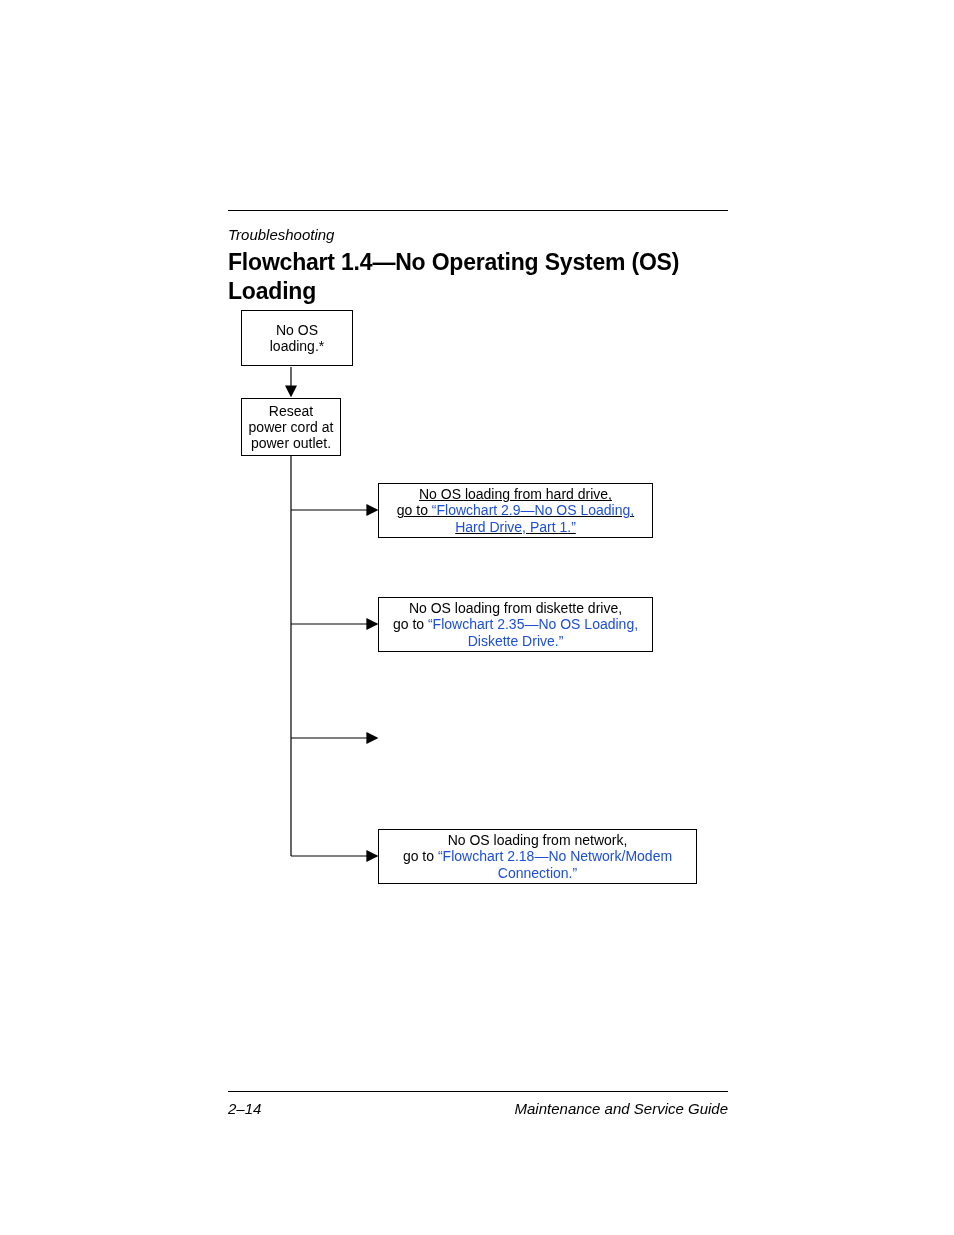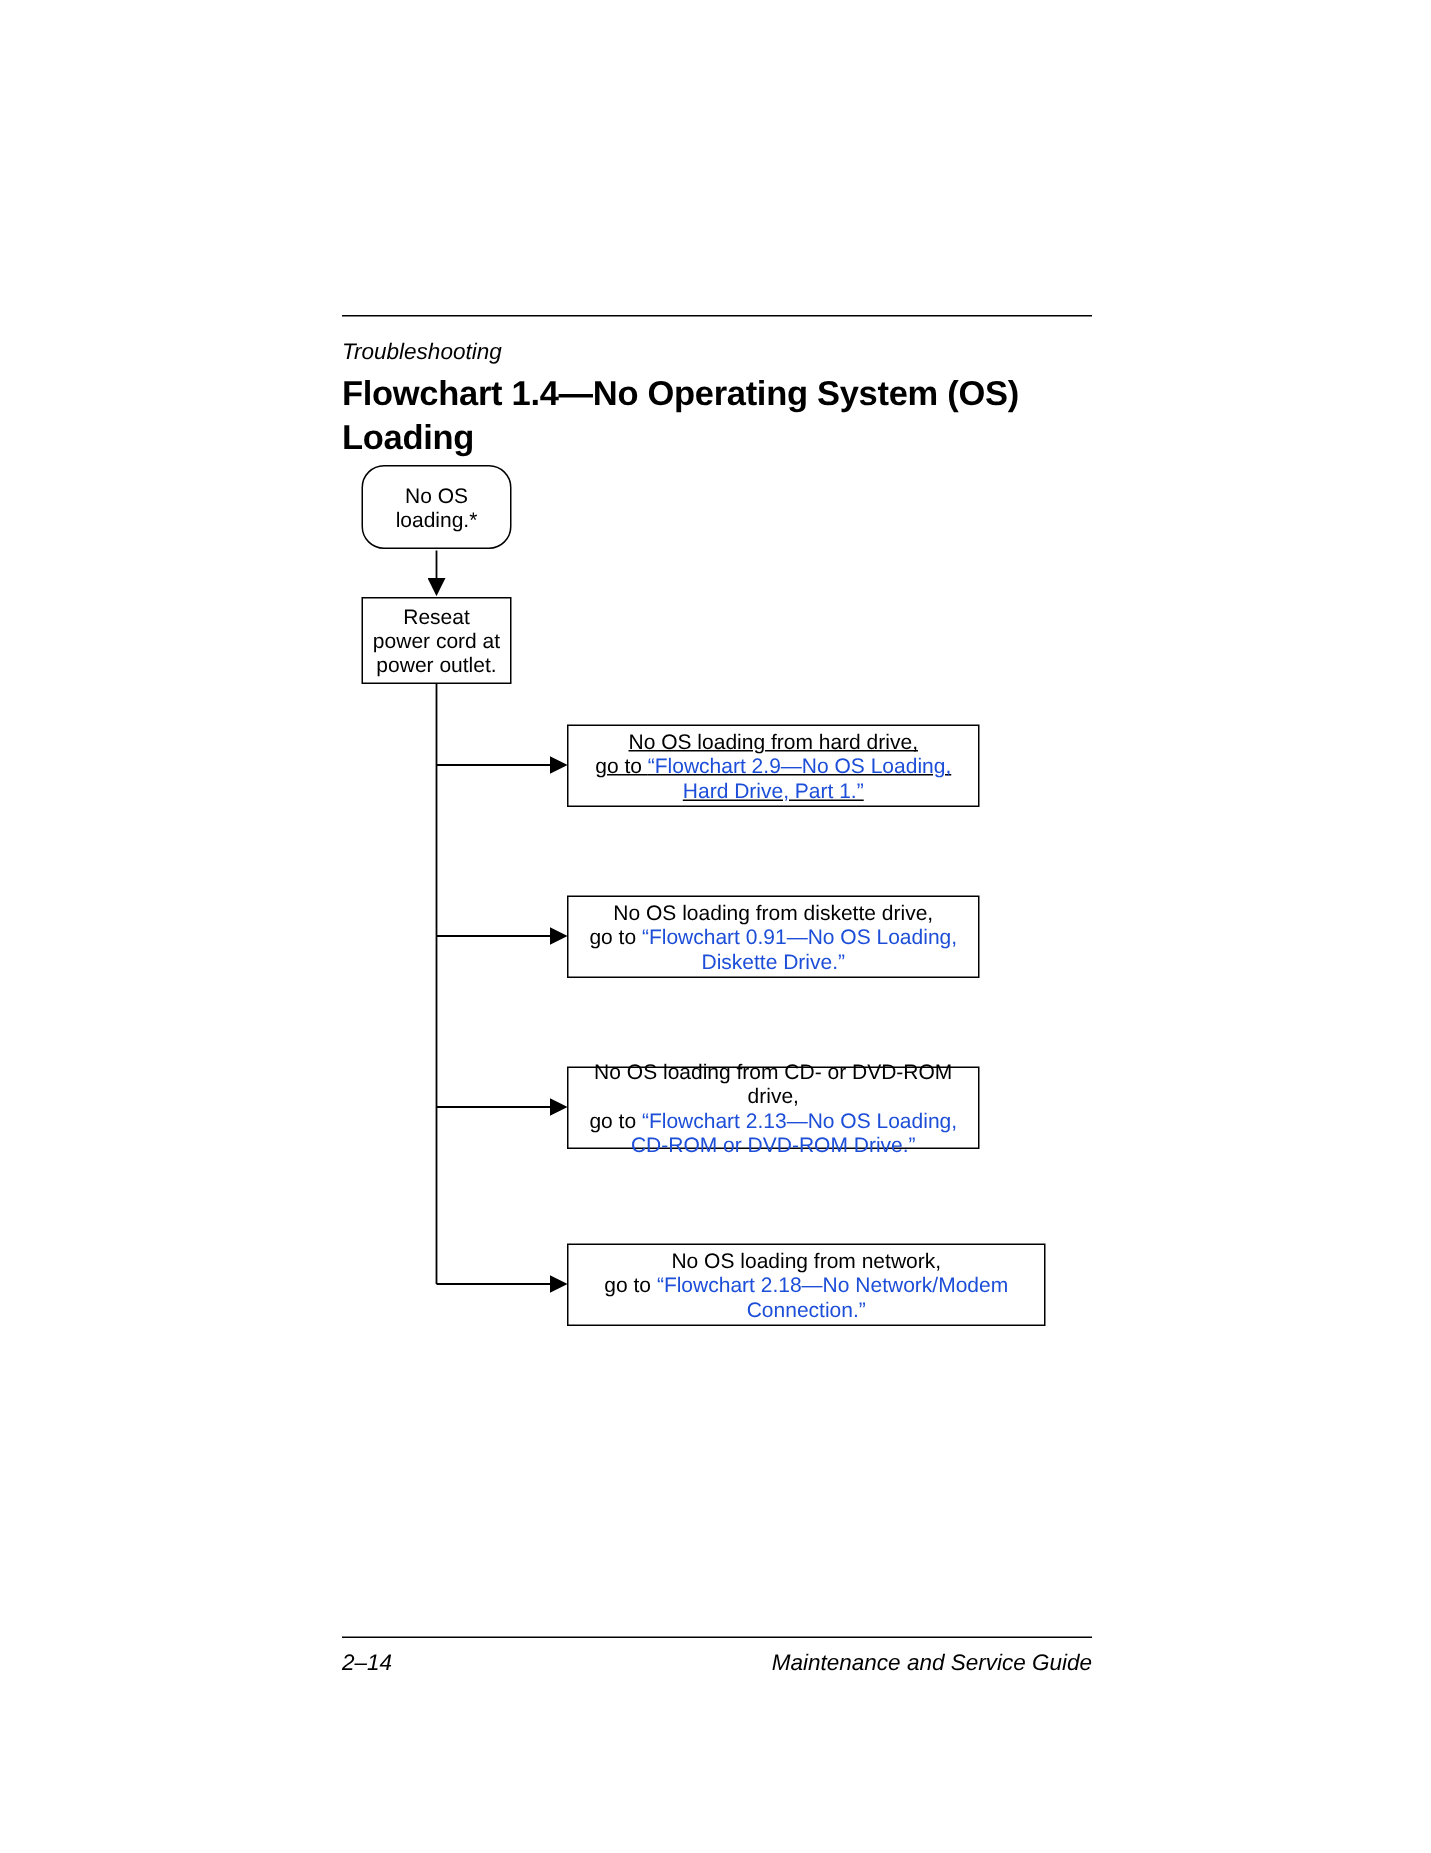--- a/index.html
+++ b/index.html
@@ -118,21 +118,21 @@
       <line x1="63" y1="57" x2="63" y2="85" stroke="#000" stroke-width="1.2" marker-end="url(#arrow)"></line>
 
       <line x1="63" y1="145" x2="63" y2="546" stroke="#000" stroke-width="1.2"></line>
 
       <line x1="63" y1="200" x2="148" y2="200" stroke="#000" stroke-width="1.2" marker-end="url(#arrow)"></line>
       <line x1="63" y1="314" x2="148" y2="314" stroke="#000" stroke-width="1.2" marker-end="url(#arrow)"></line>
       <line x1="63" y1="428" x2="148" y2="428" stroke="#000" stroke-width="1.2" marker-end="url(#arrow)"></line>
       <line x1="63" y1="546" x2="148" y2="546" stroke="#000" stroke-width="1.2" marker-end="url(#arrow)"></line>
     </svg>
 
-    <div class="box" style="left:13px; top:0px; width:100px; height:56px;border-radius:15px;">
+    <div class="box" style="left:13px; top:0px; width:112px; height:56px;">
       <div class="inner">
         <span>No OS</span><br>
         <span>loading.*</span>
       </div>
     </div>
 
     <div class="box" style="left:13px; top:88px; width:100px; height:58px;">
       <div class="inner">
         <span>Reseat</span><br>
         <span>power cord at</span><br>
@@ -143,30 +143,24 @@
     <div class="box" style="left:150px; top:173px; width:275px; height:55px;text-decoration:underline;">
       <div class="inner">
         <span>No OS loading from hard drive,</span><br>
         <span>go to </span><span class="link-text">“Flowchart 2.9—No OS Loading, Hard Drive, Part 1.”</span>
       </div>
     </div>
 
     <div class="box" style="left:150px; top:287px; width:275px; height:55px;">
       <div class="inner">
         <span>No OS loading from diskette drive,</span><br>
-        <span>go to </span><span class="link-text">“Flowchart 0.91—No OS Loading, Diskette Drive.”</span>
+        <span>go to </span><span class="link-text">“Flowchart 2.35—No OS Loading, Diskette Drive.”</span>
       </div>
     </div>
 
-    <div class="box" style="left:150px; top:401px; width:275px; height:55px;">
-      <div class="inner">
-        <span>No OS loading from CD- or DVD-ROM drive,</span><br>
-        <span>go to </span><span class="link-text">“Flowchart 2.13—No OS Loading, CD-ROM or DVD-ROM Drive.”</span>
-      </div>
-    </div>
 
     <div class="box" style="left:150px; top:519px; width:319px; height:55px;">
       <div class="inner">
         <span>No OS loading from network,</span><br>
         <span>go to </span><span class="link-text">“Flowchart 2.18—No Network/Modem Connection.”</span>
       </div>
     </div>
   </div>
 
 

